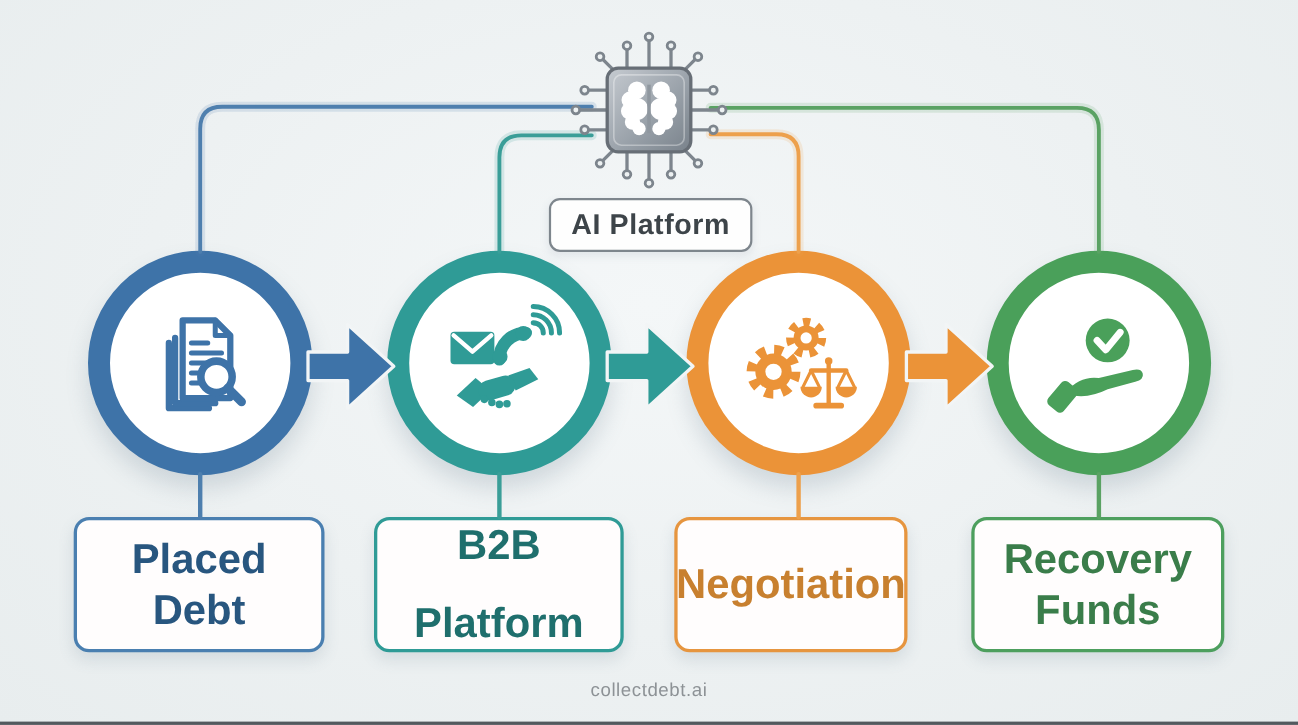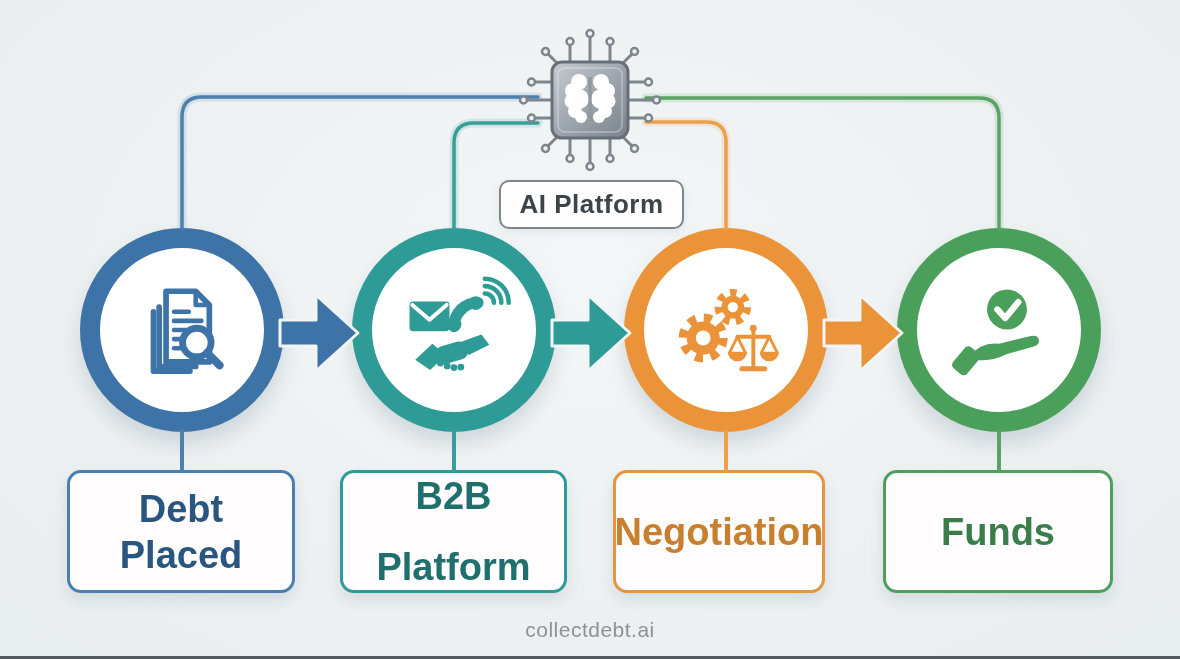--- a/index.html
+++ b/index.html
@@ -46,21 +46,21 @@
     box-shadow:0 7px 14px rgba(96,117,136,.16);
   }
   .box-line:empty{display:none;}
   .b1{left:67px;width:228px;border-color:var(--s1b,#4a7fb0);color:var(--s1t,#28567f);}
   .b2{left:340px;width:227px;border-color:var(--s2b,#2f9b96);color:var(--s2t,#1f6f6d);justify-content:space-between;}
   .b3{left:613px;width:212px;border-color:var(--s3b,#e6953f);color:var(--s3t,#c8802f);}
   .b4{left:883px;width:230px;border-color:var(--s4b,#4d9f5e);color:var(--s4t,#3a7d4a);}
 
   .footer{
     position:absolute;left:0;right:0;top:618px;z-index:2;text-align:center;
-    font-size:21px;letter-spacing:.5px;color:var(--footerText,#8d9296);
+    font-size:17px;letter-spacing:.5px;color:var(--footerText,#8d9296);
   }
   .bottom-bar{position:absolute;left:0;right:0;bottom:0;height:3px;background:var(--bottomBar,#43484e);opacity:.9;z-index:5;}
 </style>
 </head>
 <body>
 
 <div class="canvas">
 
   <div class="step-circle c1">
     <svg class="icon" viewBox="0 0 100 100">
@@ -221,31 +221,32 @@
       </g>
       <rect x="73.4" y="52" width="3.2" height="44" fill="#8f979f"></rect>
     </svg>
   </div>
 
   <div class="ai-label">
     <span>AI Platform</span>
   </div>
 
   <div class="box b1">
+    <div class="box-line">Placed</div>
     <div class="box-line">Debt</div>
-    <div class="box-line">Placed</div>
   </div>
   <div class="box b2">
     <div class="box-line">B2B</div>
     <div class="box-line">Platform</div>
   </div>
   <div class="box b3">
     <div class="box-line">Negotiation</div>
 
   </div>
   <div class="box b4">
+    <div class="box-line">Recovery</div>
     <div class="box-line">Funds</div>
   </div>
 
   <div class="footer">collectdebt.ai</div>
 
   <div class="bottom-bar"></div>
 </div>
 
 </body></html>

